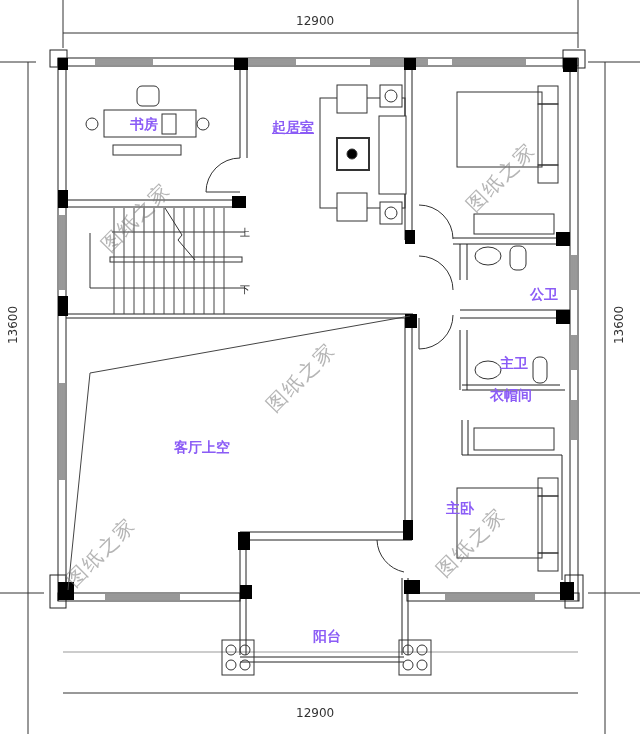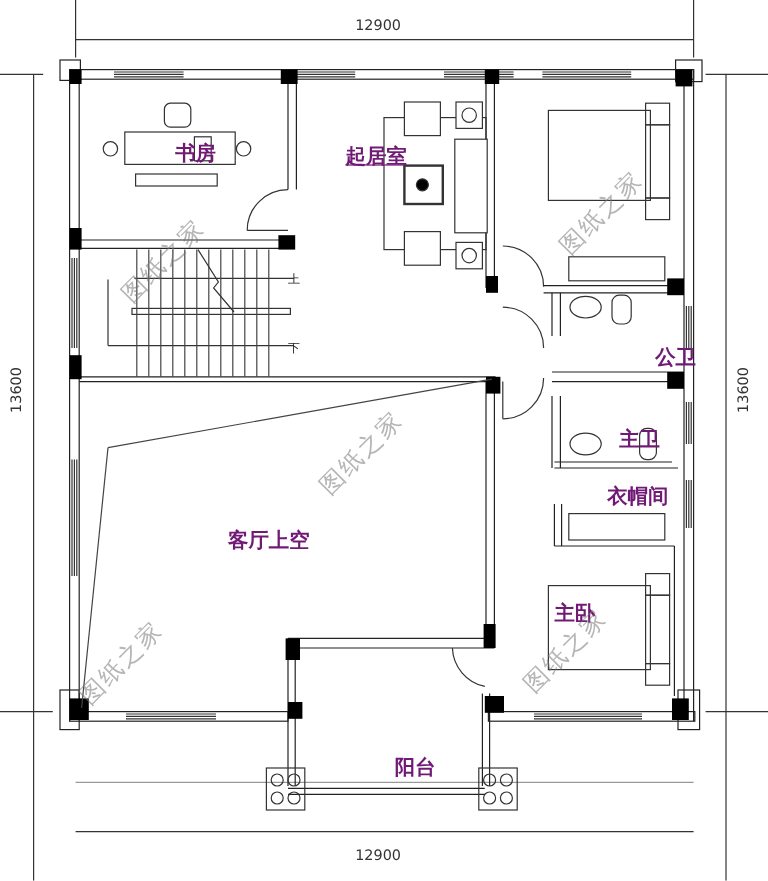--- a/index.html
+++ b/index.html
@@ -1,18 +1,18 @@
 <!DOCTYPE html>
 <html><head>
 <meta charset="utf-8">
 <style>
   html, body { margin: 0; padding: 0; background: #ffffff; }
   body { width: 640px; height: 734px; position: relative; overflow: hidden; font-family: "DejaVu Sans", sans-serif; }
   #plan { position: absolute; left: 0; top: 0; width: 640px; height: 734px; }
-  .lbl { position: absolute; font-size: 17px; font-weight: bold; color: #701a75; white-space: nowrap; font-family: "DejaVu Sans", sans-serif; margin-left: 16px; }
+  .lbl { position: absolute; font-size: 14px; font-weight: bold; color: #8b5cf6; white-space: nowrap; font-family: "DejaVu Sans", sans-serif; }
   .dim { position: absolute; font-size: 12px; color: #333; font-family: "DejaVu Sans", sans-serif; }
   .dimv { position: absolute; font-size: 12px; color: #333; transform: rotate(-90deg); transform-origin: center; font-family: "DejaVu Sans", sans-serif; }
   .small { position: absolute; font-size: 10px; color: #222; font-family: "DejaVu Sans", sans-serif; }
   .wm { position: absolute; font-size: 20px; color: rgba(120,120,120,0.55); transform: rotate(-45deg); transform-origin: left center; white-space: nowrap; font-family: "DejaVu Sans", sans-serif; letter-spacing: 2px; }
 </style>
 </head>
 <body>
 
 <svg id="plan" viewBox="0 0 640 734" xmlns="http://www.w3.org/2000/svg">
   <g fill="none" stroke="#333" stroke-width="1">
@@ -256,21 +256,21 @@
 
 <div class="dim" style="left:296px; top:14px;">12900</div>
 <div class="dim" style="left:296px; top:706px;">12900</div>
 <div class="dimv" style="left:-6px; top:318px;">13600</div>
 <div class="dimv" style="left:600px; top:318px;">13600</div>
 
 <div class="lbl" style="left:130px; top:116px;">书房</div>
 <div class="lbl" style="left:272px; top:119px;text-decoration:underline;">起居室</div>
 <div class="lbl" style="left:530px; top:286px;">公卫</div>
 <div class="lbl" style="left:500px; top:355px;font-family:Liberation Mono, monospace;">主卫</div>
-<div class="lbl" style="left:490px; top:402px;">衣帽间</div>
+<div class="lbl" style="left:490px; top:387px;">衣帽间</div>
 <div class="lbl" style="left:174px; top:439px;">客厅上空</div>
 <div class="lbl" style="left:446px; top:500px;">主卧</div>
 <div class="lbl" style="left:313px; top:628px;">阳台</div>
 
 <div class="small" style="left:240px; top:226px;">上</div>
 <div class="small" style="left:240px; top:283px;">下</div>
 
 <div class="wm" style="left:105px; top:235px;">图纸之家</div>
 <div class="wm" style="left:270px; top:395px;">图纸之家</div>
 <div class="wm" style="left:70px; top:570px;">图纸之家</div>

